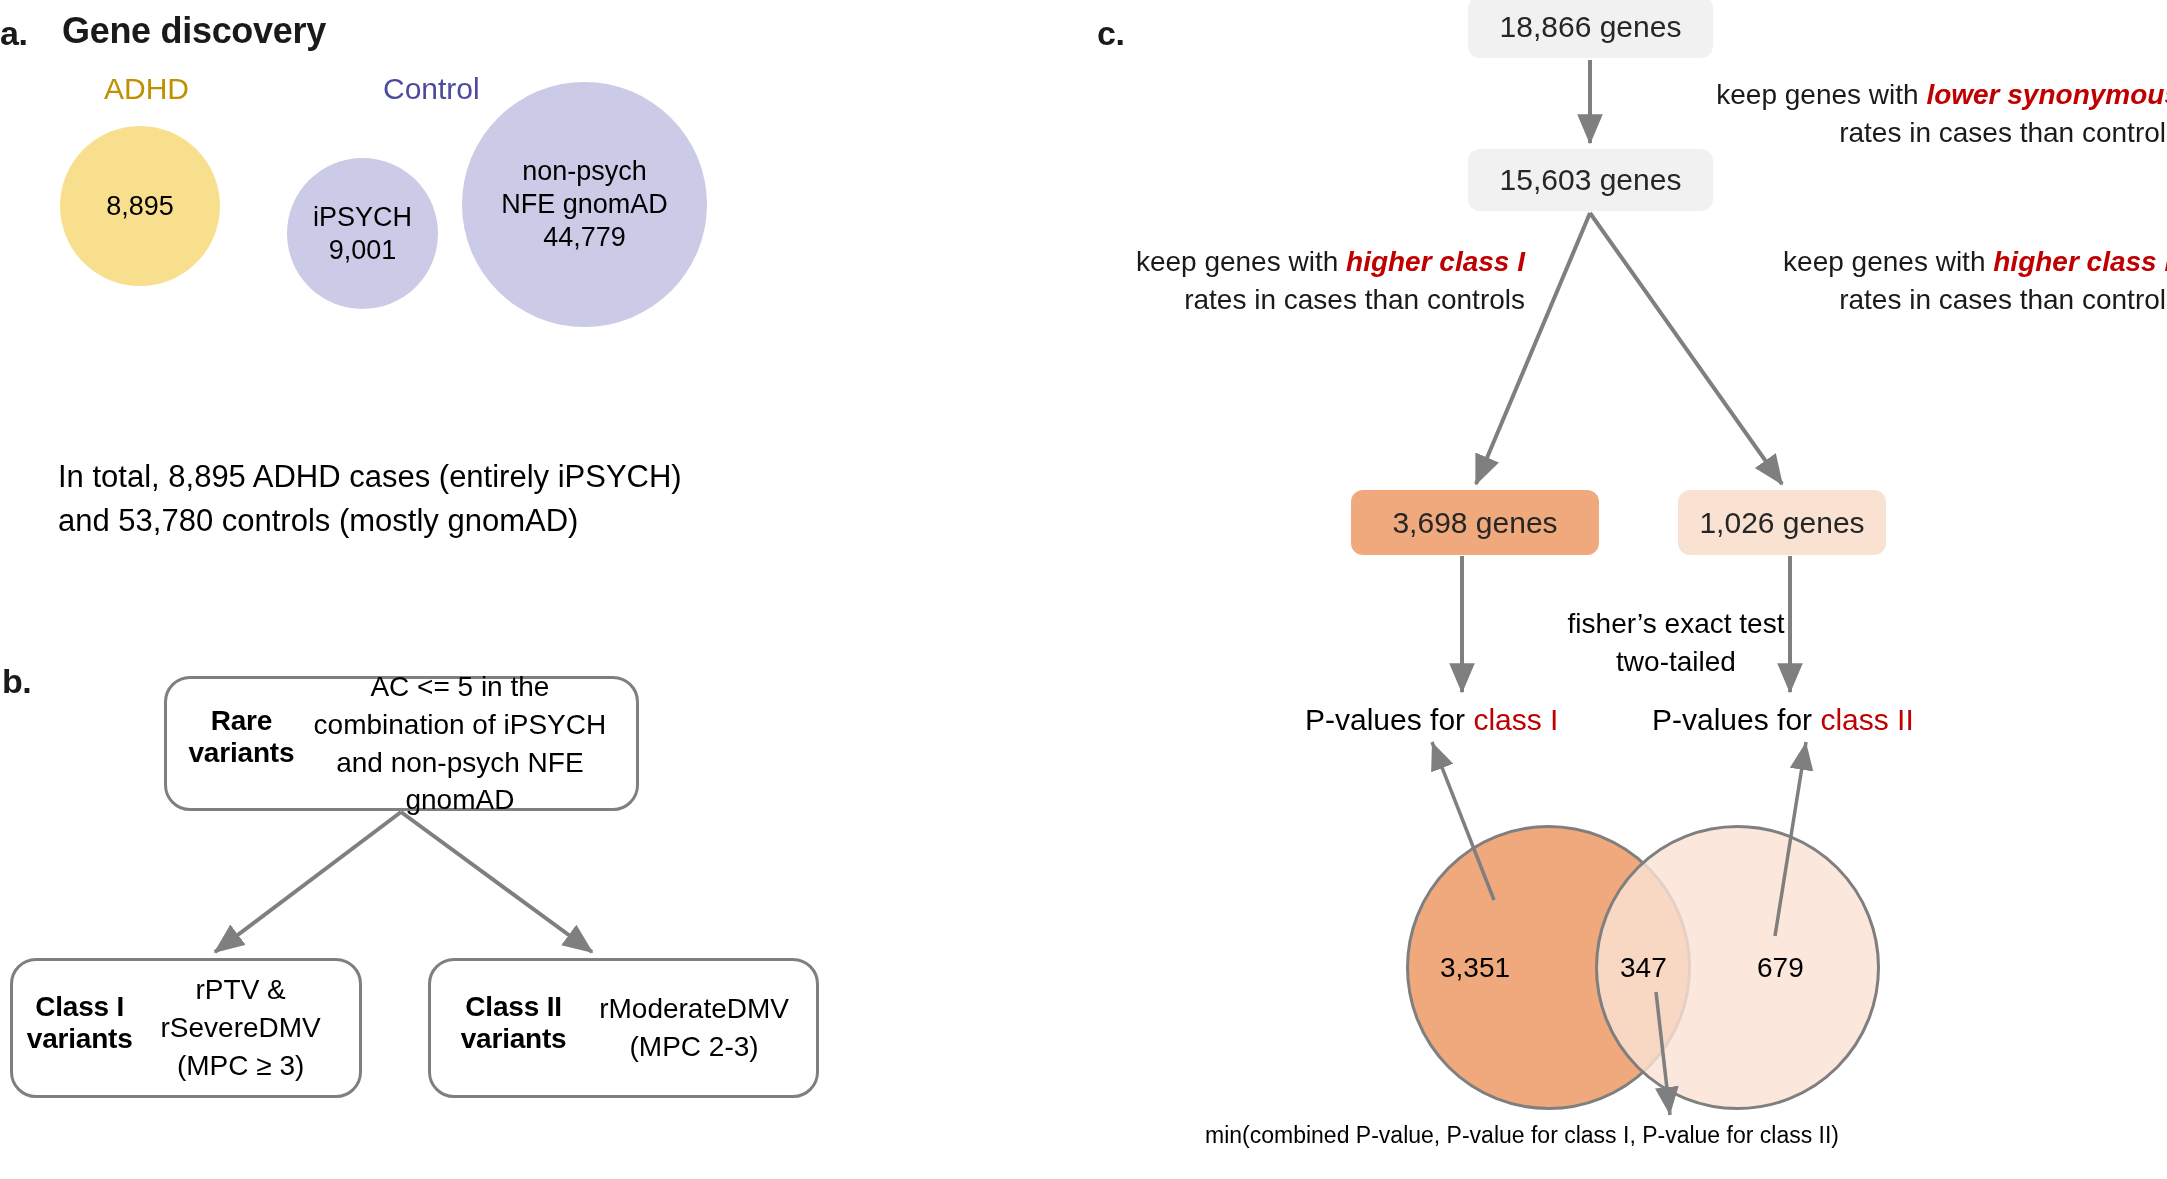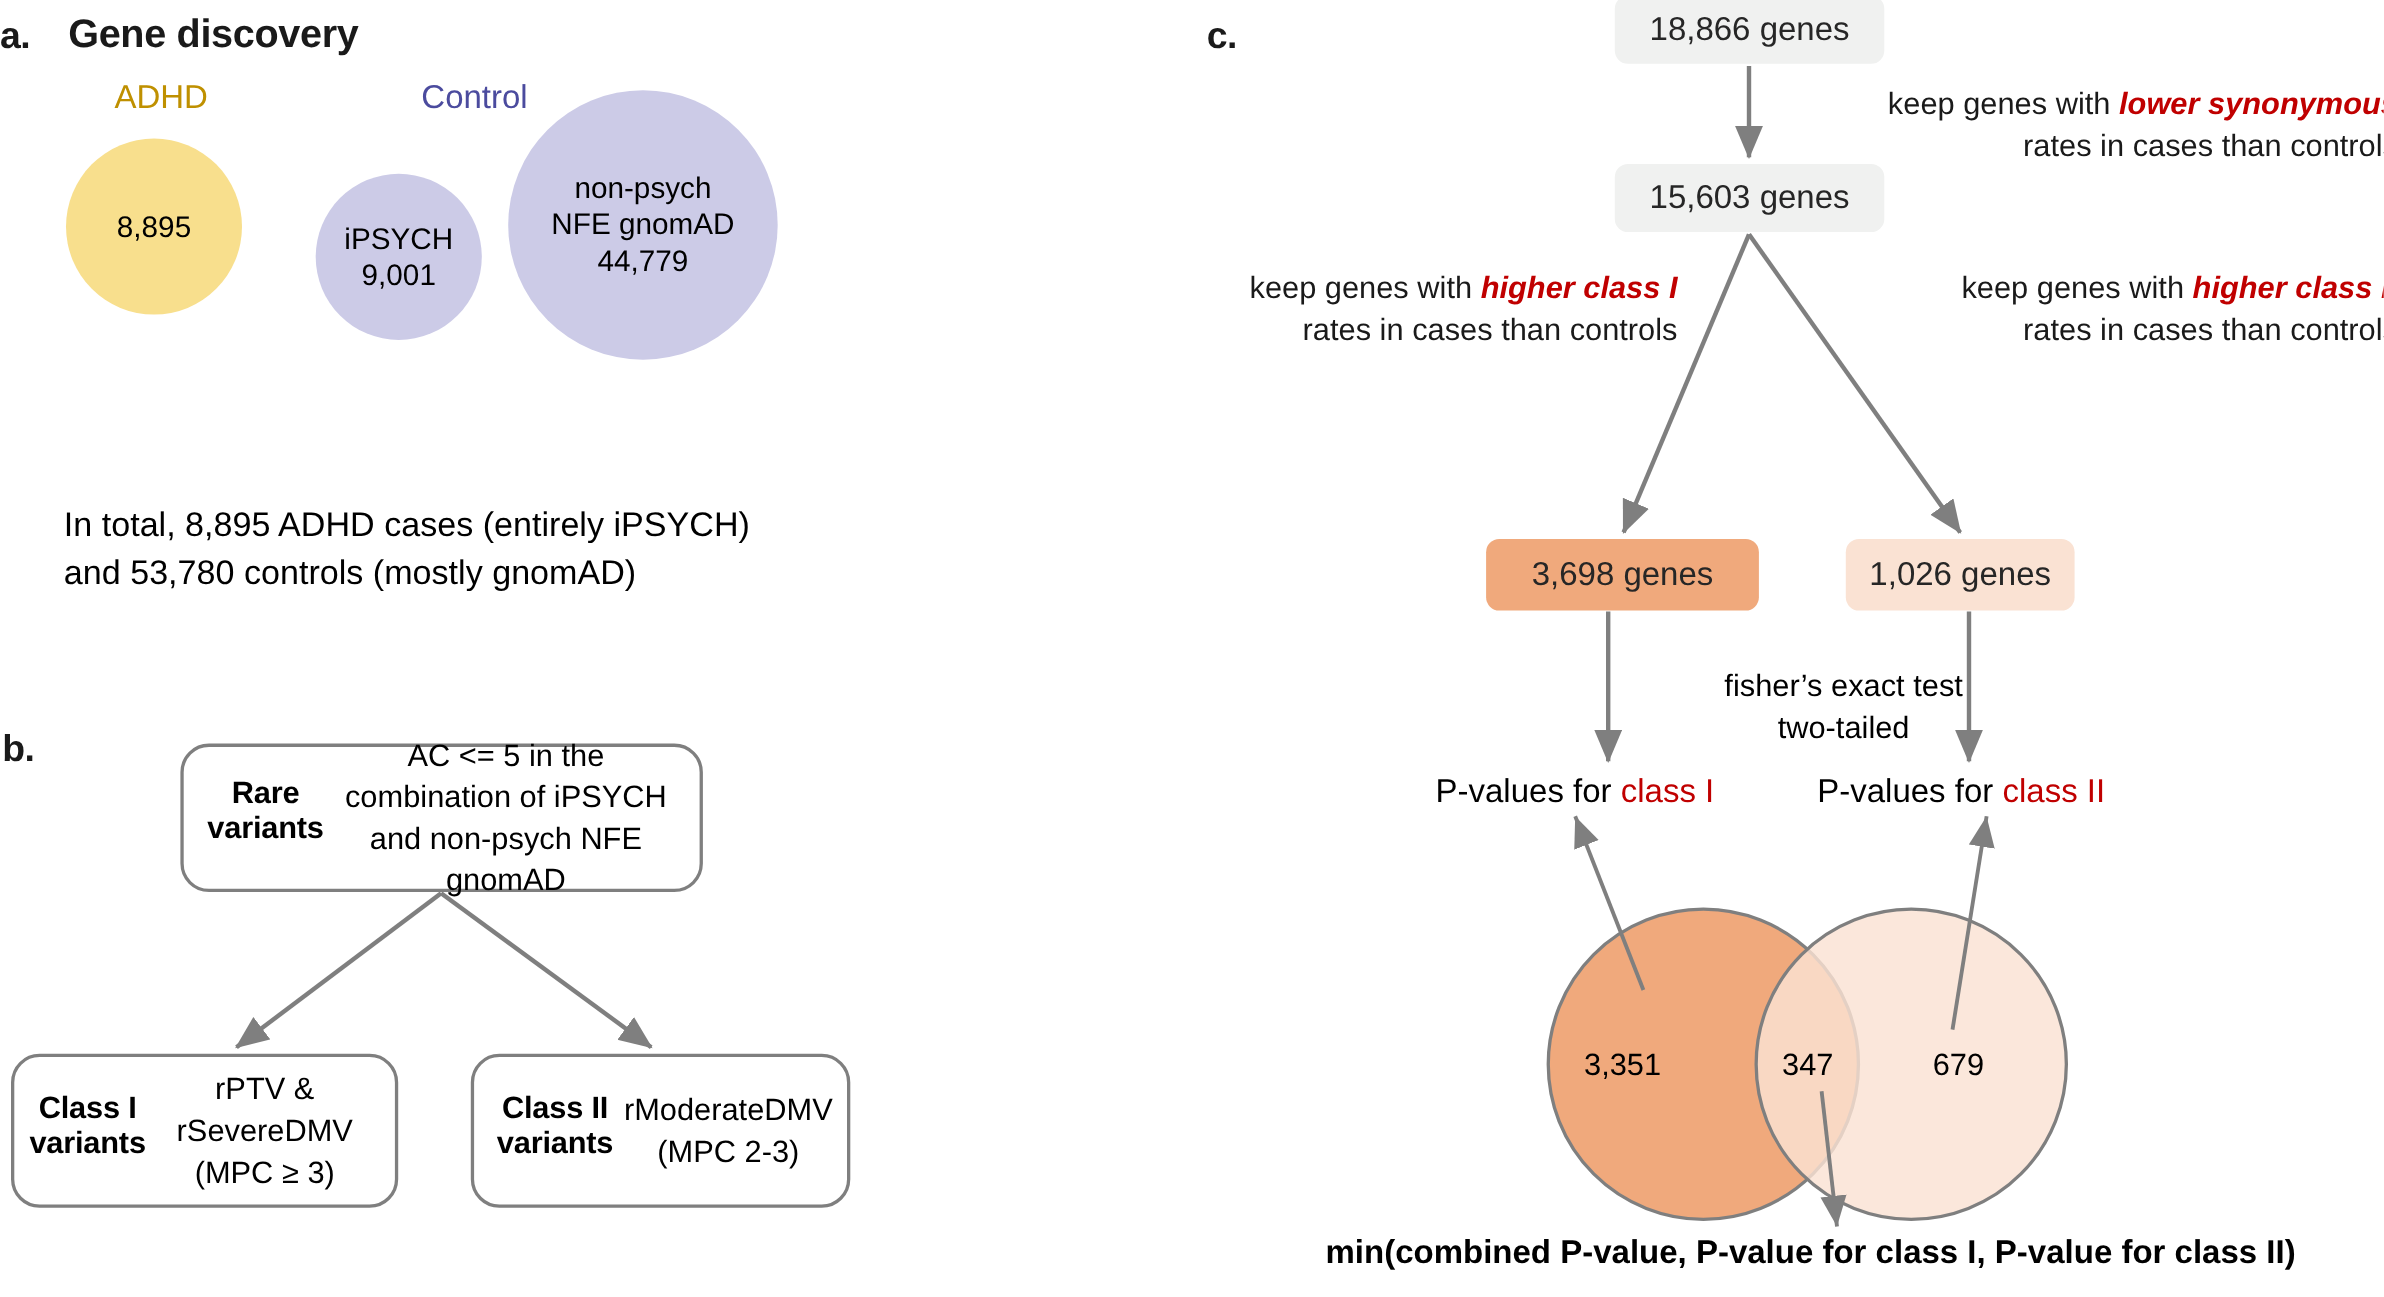--- a/index.html
+++ b/index.html
@@ -108,21 +108,21 @@
     width: 475px; height: 135px;
     padding: 4px 16px;
   }
   #box-class1 {
     left: 10px; top: 958px;
     width: 352px; height: 140px;
     padding: 4px 12px;
   }
   #box-class2 {
     left: 428px; top: 958px;
-    width: 345px; height: 140px;
+    width: 391px; height: 140px;
     padding: 4px 12px;
   }
   #box-class1 .bx-title, #box-class2 .bx-title { margin-bottom: 10px; }
 
   
   #letter-c { left: 1097px; top: 14px; }
 
   .grey-box {
     background: #F0F1F0;
     border-radius: 12px;
@@ -209,22 +209,22 @@
     font-size: 28px;
     color: #000;
     white-space: nowrap;
   }
   #venn-num-left { left: 1440px; top: 952px; }
   #venn-num-mid { left: 1620px; top: 952px; }
   #venn-num-right { left: 1757px; top: 952px; }
 
   #panel-c-footer {
     left: 1205px; top: 1122px;
-    font-size: 30px;
-    font-weight: bold;
+    font-size: 23px;
+    font-weight: normal;
     white-space: nowrap;
   }
 
   svg.overlay {
     position: absolute;
     left: 0; top: 0;
     width: 2167px; height: 1179px;
     pointer-events: none;
   }
 </style>

